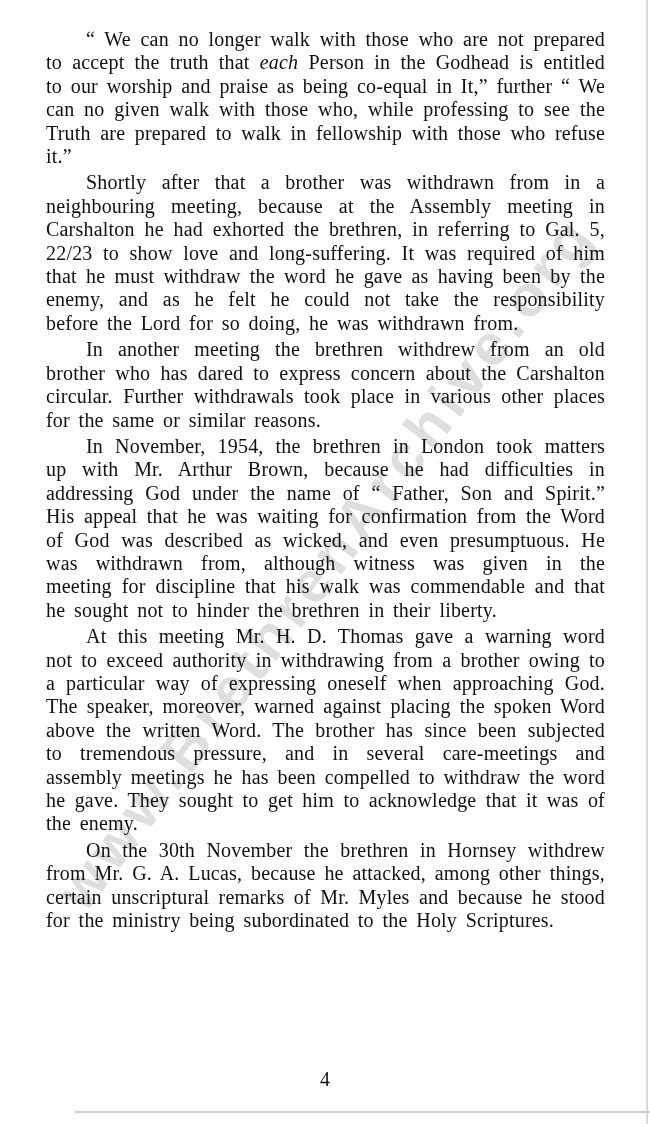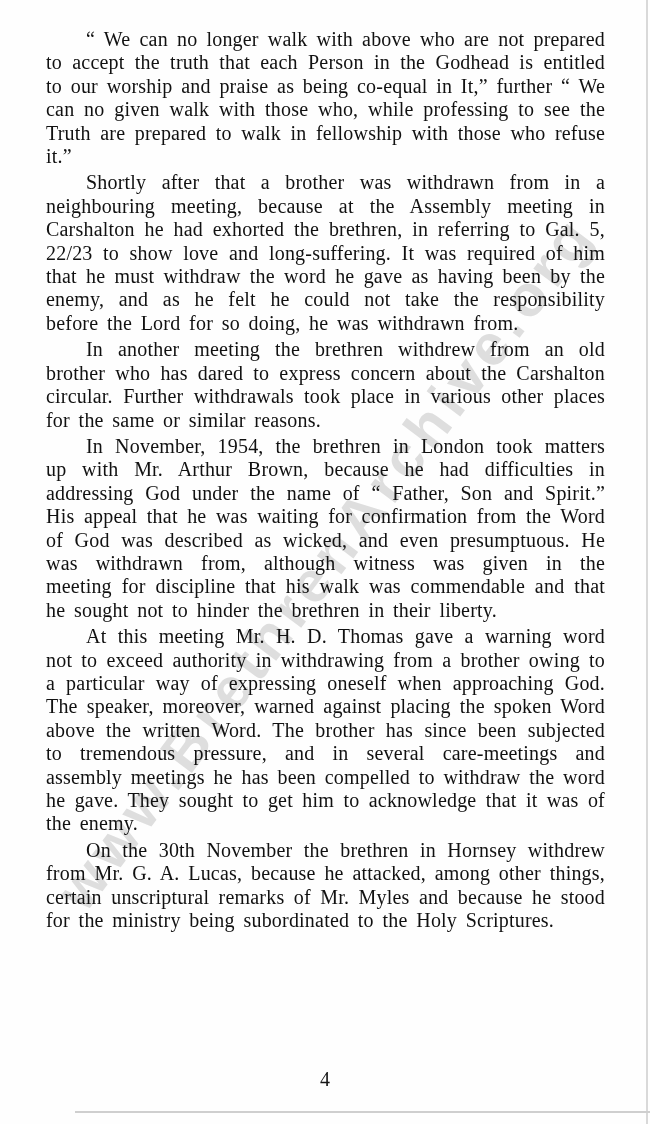--- a/index.html
+++ b/index.html
@@ -40,20 +40,21 @@
     text-align: justify;
     letter-spacing: 0.2px;
     word-spacing: 3.5px;
     z-index: 2;
   }
   p.para {
     margin: 0 0 3px 0;
     text-indent: 40px;
   }
   .italic {
+    font-style: italic;
   }
   .page-number {
     position: absolute;
     left: 0;
     right: 0;
     top: 1068px;
     text-align: center;
     font-size: 20px;
     color: #151515;
     z-index: 2;
@@ -77,21 +78,21 @@
     z-index: 3;
   }
 </style>
 </head>
 <body>
 
 <div class="page">
   <div class="watermark">www.BrethrenArchive.org</div>
 
   <div class="page-text">
-      <p class="para"><span>“ We can no longer walk with above who are not prepared to accept the truth that </span><span class="italic">each</span><span> Person in the Godhead is entitled to our worship and praise as being co-equal in It,” further “ We can no given walk with those who, while professing to see the Truth are prepared to walk in fellowship with those who refuse it.”</span></p>
+      <p class="para"><span>“ We can no longer walk with those who are not prepared to accept the truth that </span><span class="italic">each</span><span> Person in the Godhead is entitled to our worship and praise as being co-equal in It,” further “ We can no given walk with those who, while professing to see the Truth are prepared to walk in fellowship with those who refuse it.”</span></p>
       <p class="para"><span>Shortly after that a brother was withdrawn from in a neighbouring meeting, because at the Assembly meeting in Carshalton he had exhorted the brethren, in referring to Gal. 5, 22/23 to show love and long-suffering. It was required of him that he must withdraw the word he gave as having been by the enemy, and as he felt he could not take the responsibility before the Lord for so doing, he was withdrawn from.</span></p>
       <p class="para"><span>In another meeting the brethren withdrew from an old brother who has dared to express concern about the Carshalton circular.  Further withdrawals took place in various other places for the same or similar reasons.</span></p>
       <p class="para"><span>In November, 1954, the brethren in London took matters up with Mr. Arthur Brown, because he had difficulties in addressing God under the name of “ Father, Son and Spirit.”  His appeal that he was waiting for confirmation from the Word of God was described as wicked, and even presumptuous. He was withdrawn from, although witness was given in the meeting for discipline that his walk was commendable and that he sought not to hinder the brethren in their liberty.</span></p>
       <p class="para"><span>At this meeting Mr. H. D. Thomas gave a warning word not to exceed authority in withdrawing from a brother owing to a particular way of expressing oneself when approaching God.  The speaker, moreover, warned against placing the spoken Word above the written Word. The brother has since been subjected to tremendous pressure, and in several care-meetings and assembly meetings he has been compelled to withdraw the word he gave.  They sought to get him to acknowledge that it was of the enemy.</span></p>
       <p class="para"><span>On the 30th November the brethren in Hornsey withdrew from Mr. G. A. Lucas, because he attacked, among other things, certain unscriptural remarks of Mr. Myles and because he stood for the ministry being subordinated to the Holy Scriptures.</span></p>
     </div>
 
   <div class="page-number">4</div>
 
   <div class="scan-edge-right"></div>

